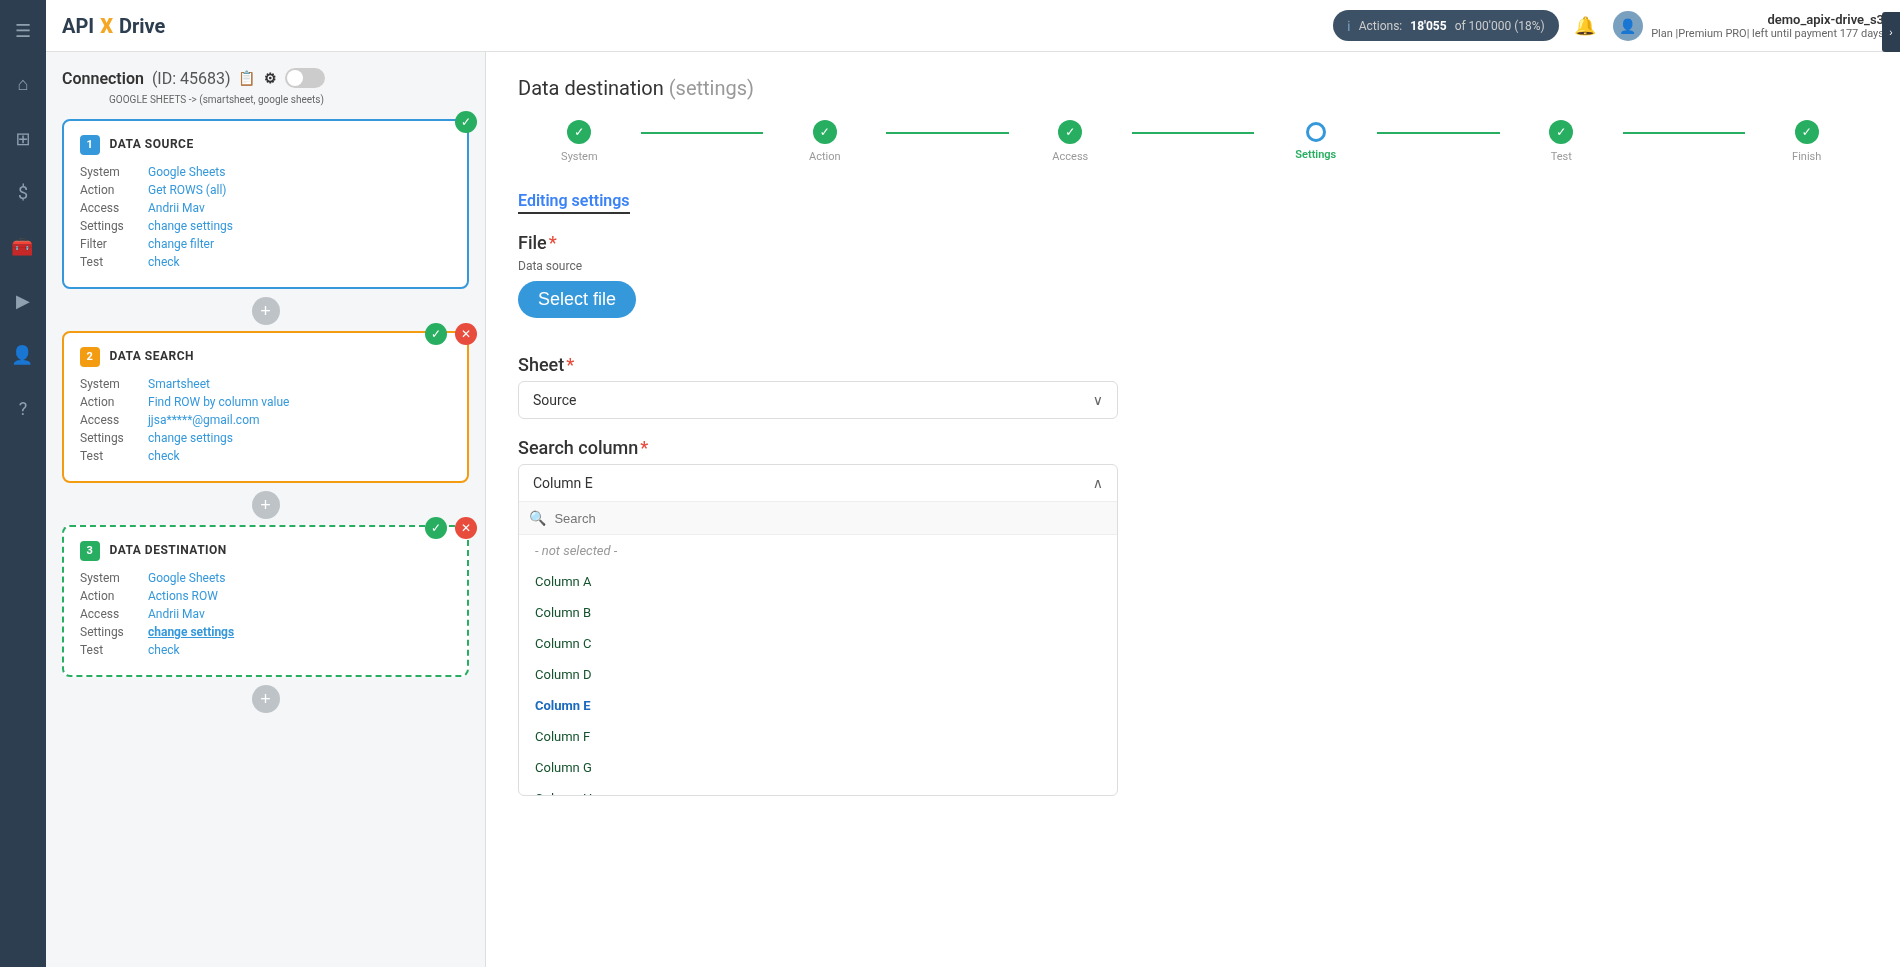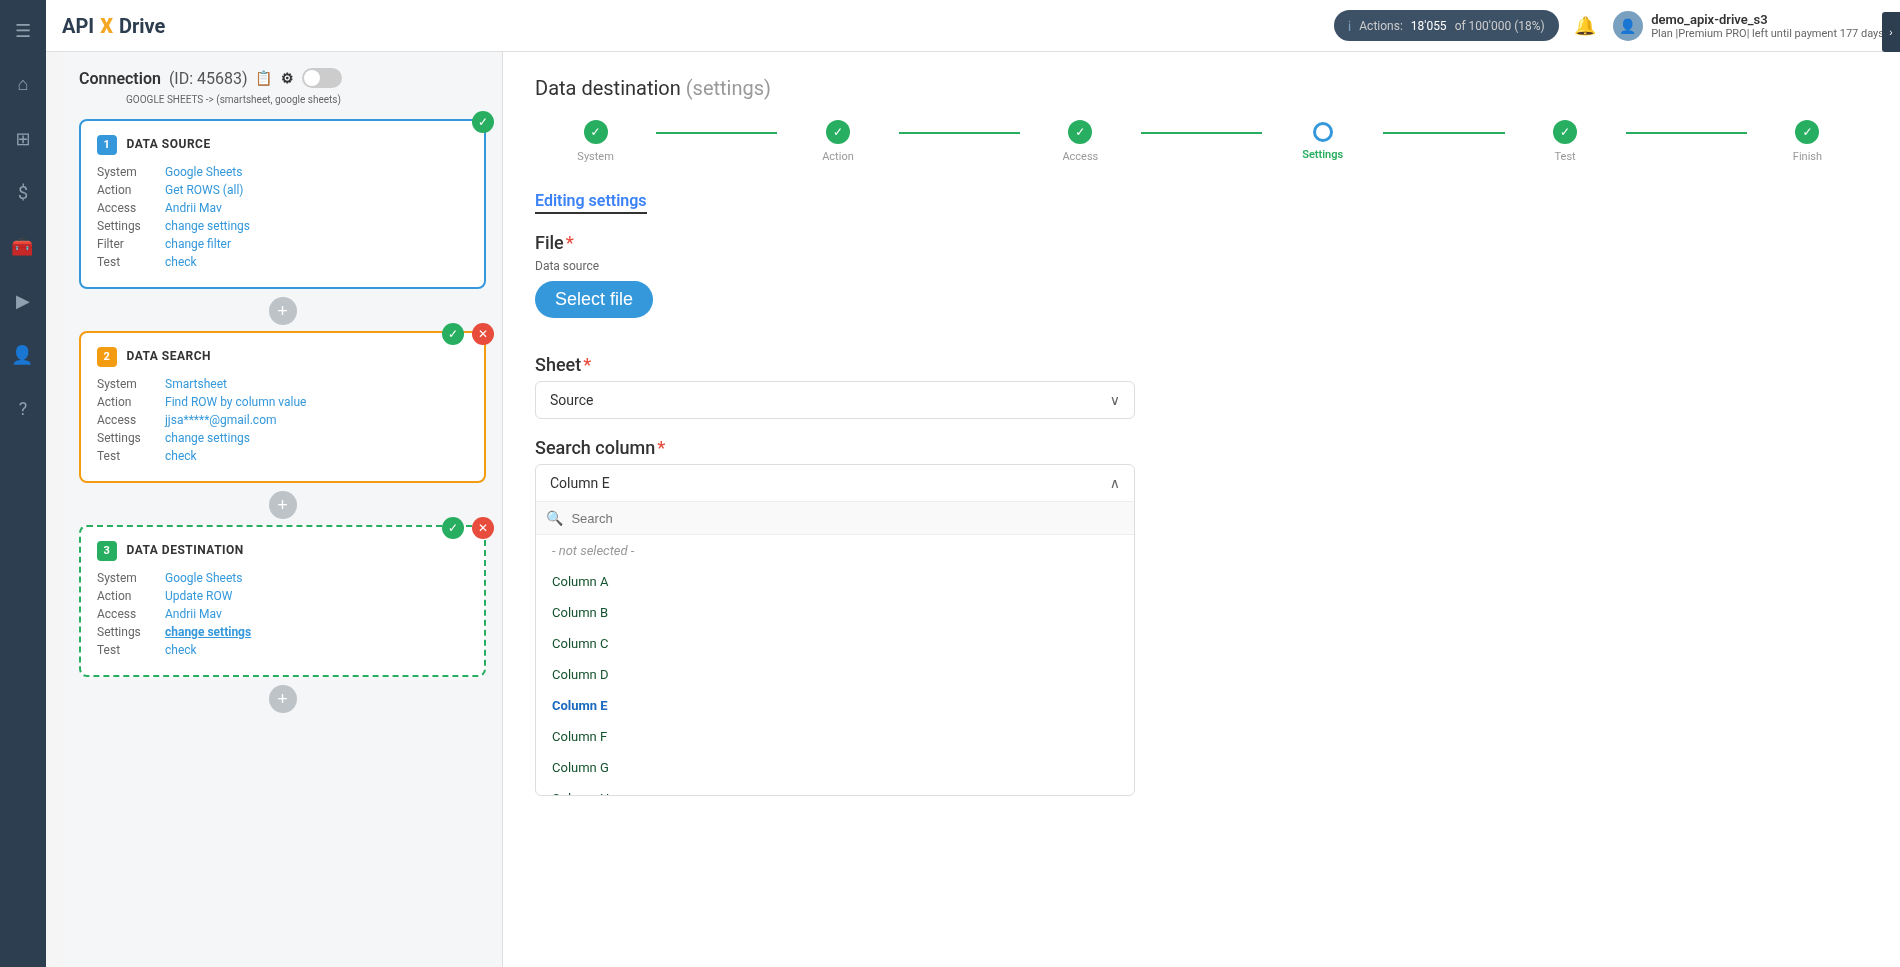--- a/index.html
+++ b/index.html
@@ -66,21 +66,21 @@
       padding: 6px 14px;
       font-size: 12px;
       display: flex;
       align-items: center;
       gap: 8px;
     }
     .actions-badge .info-icon {
       color: #7aa0c0;
       font-size: 14px;
     }
-    .actions-count { color: #fff; font-weight: 400; }
+    .actions-count { color: #fff; font-weight: 700; }
     .bell-btn {
       background: none;
       border: none;
       font-size: 18px;
       cursor: pointer;
       color: #555;
       padding: 4px;
     }
     .user-info {
       display: flex;
@@ -93,29 +93,28 @@
       width: 30px;
       height: 30px;
       border-radius: 50%;
       background: #7aa0c0;
       display: flex;
       align-items: center;
       justify-content: center;
       color: #fff;
       font-size: 14px;
     }
-    .user-name { font-weight: 600; }
+    .user-name { font-weight: 600; text-align: right; }
     .user-plan { color: #666; font-size: 11px; }
 
     
     .content-split {
       display: flex;
       flex: 1;
       overflow: hidden;
-      padding-left: 17px;
     }
 
     
     .left-panel {
       width: 440px;
       background: #f5f6f8;
       border-right: 1px solid #ddd;
       overflow-y: auto;
       padding: 16px;
       flex-shrink: 0;
@@ -555,21 +554,21 @@
         <div class="card-title">
           <span class="card-number card-number-green">3</span>
           <span>DATA DESTINATION</span>
         </div>
         <div class="card-row">
           <span class="card-label">System</span>
           <span class="card-value">Google Sheets</span>
         </div>
         <div class="card-row">
           <span class="card-label">Action</span>
-          <span class="card-value">Update ROW</span>
+          <span class="card-value">Actions ROW</span>
         </div>
         <div class="card-row">
           <span class="card-label">Access</span>
           <span class="card-value">Andrii Mav</span>
         </div>
         <div class="card-row">
           <span class="card-label">Settings</span>
           <span class="card-value card-value-bold">change settings</span>
         </div>
         <div class="card-row">

